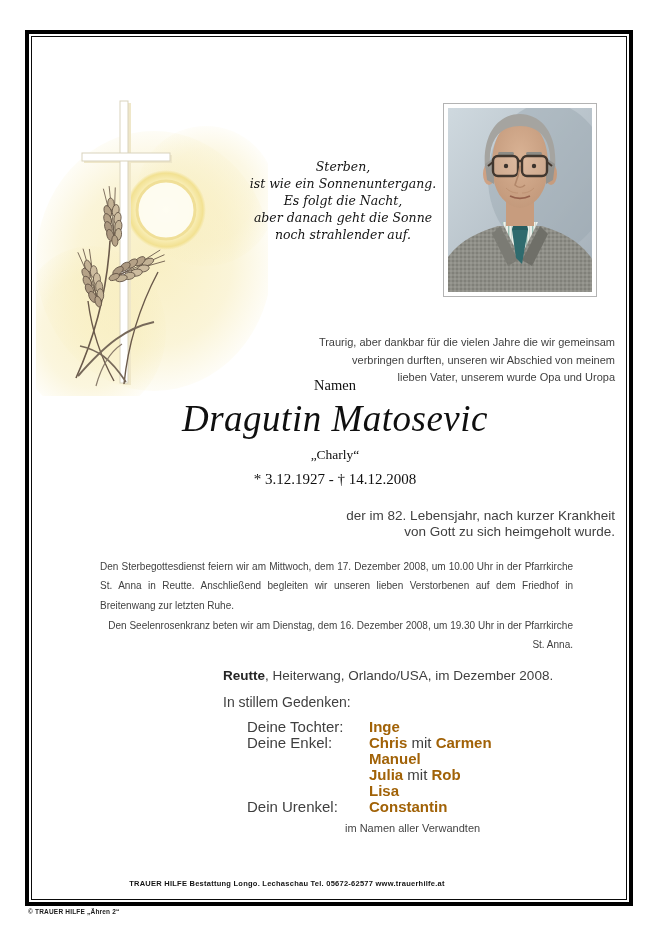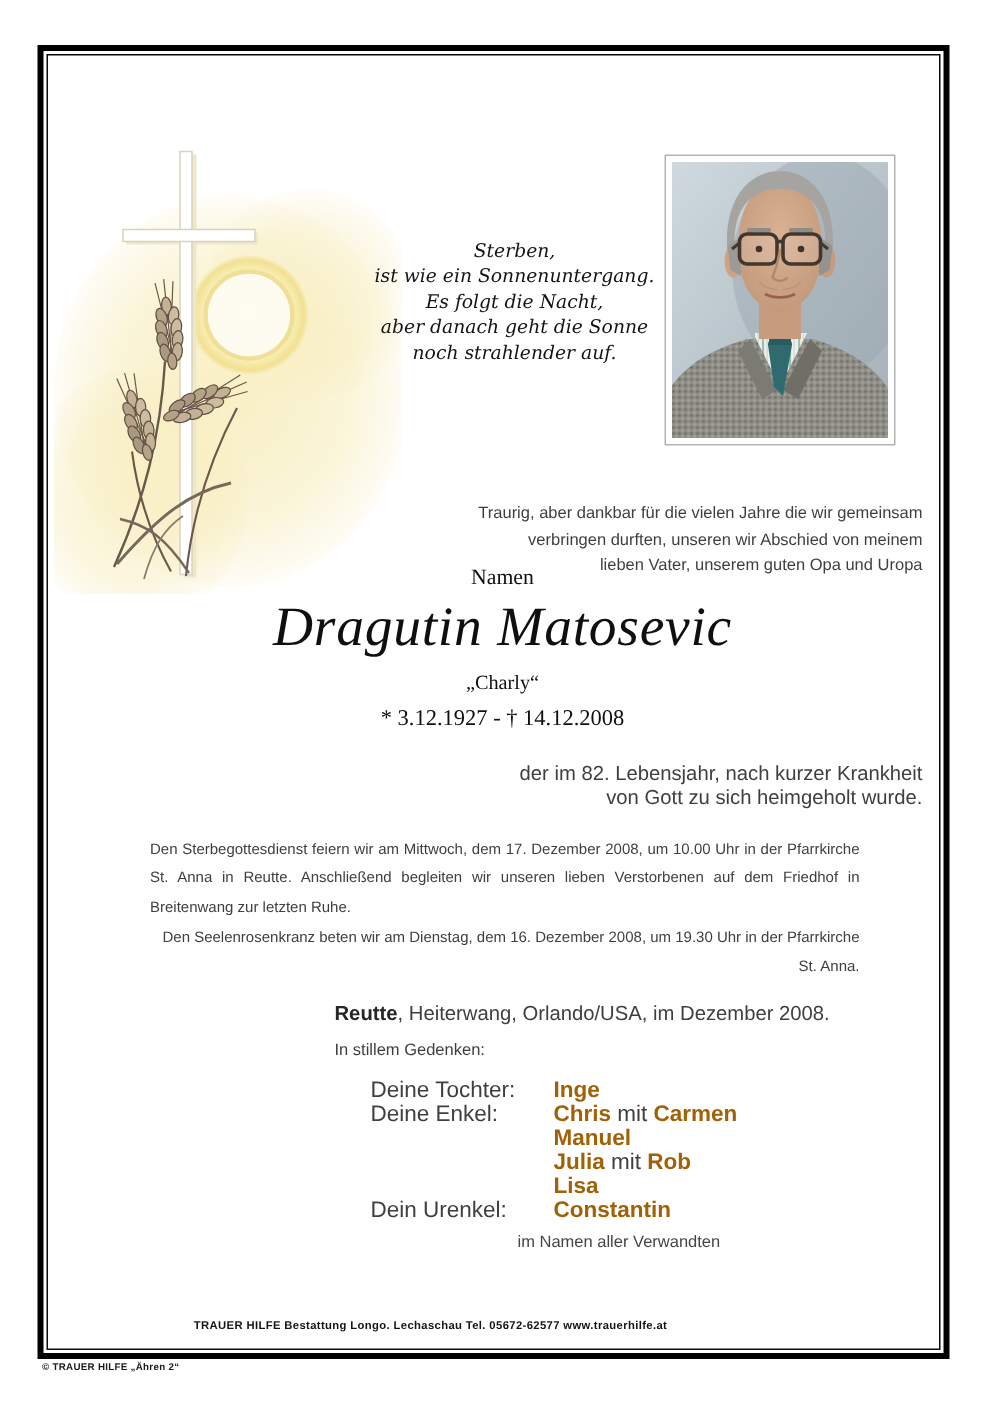--- a/index.html
+++ b/index.html
@@ -25,21 +25,21 @@
   .deceased-name{top:398px;font-size:37px;line-height:42px;letter-spacing:0.5px;font-style:italic;}
   .nickname{top:447px;font-size:13.5px;}
   .life-dates{top:471px;font-size:15px;}
   .passing{left:65px;top:508px;width:550px;text-align:right;font-size:13.5px;line-height:15.5px;color:#3f3f3f;}
   
   .para{left:100px;width:473px;font-size:10px;line-height:19.3px;color:#3f3f3f;}
   .para-service{top:557px;text-align:justify;}
   .para-rosary{top:616px;text-align:right;}
   .place-line{left:223px;top:668px;width:380px;font-size:13.5px;color:#3f3f3f;}
   .place-line b{color:#262626;}
-  .remembrance{left:223px;top:694px;width:300px;font-size:11px;color:#3f3f3f;}
+  .remembrance{left:223px;top:694px;width:300px;font-size:14px;color:#3f3f3f;}
   
   .family{left:223px;top:719px;width:340px;font-size:15px;line-height:16px;color:#3f3f3f;margin-left:24px;}
   .family-row{display:flex;}
   .family-label{display:inline-block;width:122px;flex:0 0 122px;}
   .family-names b{font-weight:700;color:#a16207;}
   .relatives-note{left:345px;top:822px;width:250px;font-size:11px;color:#454545;}
   
   .funeral-footer{left:25px;top:879px;width:524px;text-align:center;font-size:7.5px;
                   font-weight:700;letter-spacing:0.25px;color:#141414;}
   .copyright{left:28px;top:908px;font-size:6.5px;font-weight:700;color:#1a1a1a;letter-spacing:0.2px;}
@@ -179,21 +179,21 @@
     <div>Sterben,</div>
     <div>ist wie ein Sonnenuntergang.</div>
     <div>Es folgt die Nacht,</div>
     <div>aber danach geht die Sonne</div>
     <div>noch strahlender auf.</div>
   </div>
 
   <div class="abs intro">
     <div>Traurig, aber dankbar für die vielen Jahre die wir gemeinsam</div>
     <div>verbringen durften, unseren wir Abschied von meinem</div>
-    <div>lieben Vater, unserem guten Opa und Uropa</div>
+    <div>lieben Vater, unserem wurde Opa und Uropa</div>
   </div>
 
   <div class="abs serifblock salutation">Namen</div>
   <div class="abs serifblock deceased-name">Dragutin Matosevic</div>
   <div class="abs serifblock nickname">„Charly“</div>
   <div class="abs serifblock life-dates">* 3.12.1927 - † 14.12.2008</div>
 
   <div class="abs passing">
     <div>der im 82. Lebensjahr, nach kurzer Krankheit</div>
     <div>von Gott zu sich heimgeholt wurde.</div>

